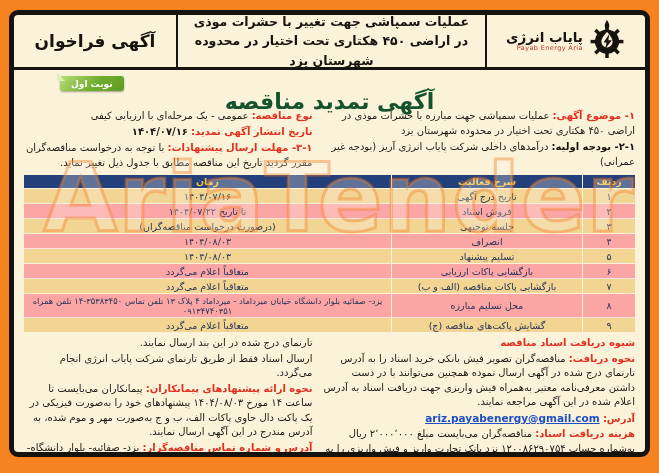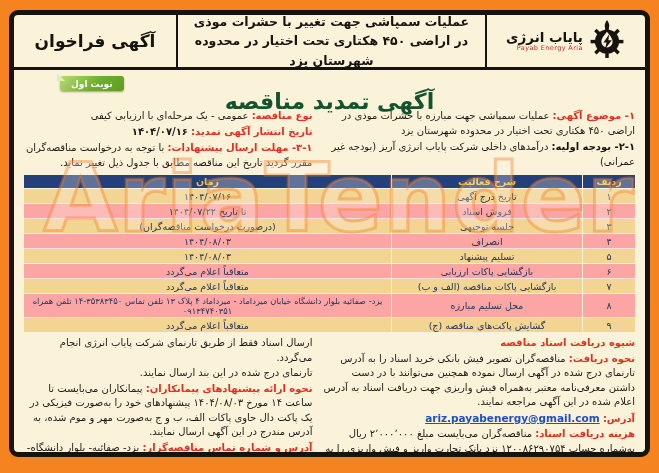--- a/index.html
+++ b/index.html
@@ -167,21 +167,21 @@
     </table>
 
     <div class="bottom">
       <div class="col col-r">
         <p class="lab red">شیوه دریافت اسناد مناقصه</p>
         <p><span class="lab red">نحوه دریافت:</span> <span>مناقصه‌گران تصویر فیش بانکی خرید اسناد را به آدرس تارنمای درج شده در آگهی ارسال نموده همچنین می‌توانند با در دست داشتن معرفی‌نامه معتبر به‌همراه فیش واریزی جهت دریافت اسناد به آدرس اعلام شده در این آگهی مراجعه نمایند.</span></p>
         <p><span class="lab red">آدرس:</span> <a href="#" class="email">ariz.payabenergy@gmail.com</a></p>
         <p><span class="lab red">هزینه دریافت اسناد:</span> <span>مناقصه‌گران می‌بایست مبلغ ۲٬۰۰۰٬۰۰۰ ریال به‌شماره حساب ۱۲۰۰۸۶۲۹۰۷۵۴ نزد بانک تجارت واریز و فیش واریزی را به آدرس</span></p>
       </div>
       <div class="col col-l">
+        <p><span>تارنمای درج شده در این بند ارسال نمایند.</span></p>
         <p><span>ارسال اسناد فقط از طریق تارنمای شرکت پایاب انرژی انجام می‌گردد.</span></p>
-        <p><span>تارنمای درج شده در این بند ارسال نمایند.</span></p>
         <p><span class="lab red">نحوه ارائه پیشنهادهای پیمانکاران:</span> <span>پیمانکاران می‌بایست تا ساعت ۱۴ مورخ ۱۴۰۴/۰۸/۰۳ پیشنهادهای خود را به‌صورت فیزیکی در یک پاکت دال حاوی پاکات الف، ب و ج به‌صورت مهر و موم شده، به آدرس مندرج در این آگهی ارسال نمایند.</span></p>
         <p><span class="lab red">آدرس و شماره تماس مناقصه‌گزار:</span> <span>یزد- صفائیه- بلوار دانشگاه- خیابان میرداماد - میرداماد ۴- پلاک ۱۳- تلفن تماس ۳۵۳۸۳۴۵۰-۱۴- تلفن همراه ۰۹۱۳۳۵۲۶۰۵۴</span></p>
       </div>
     </div>
 
   </div>
 </div>
 
 </body></html>

